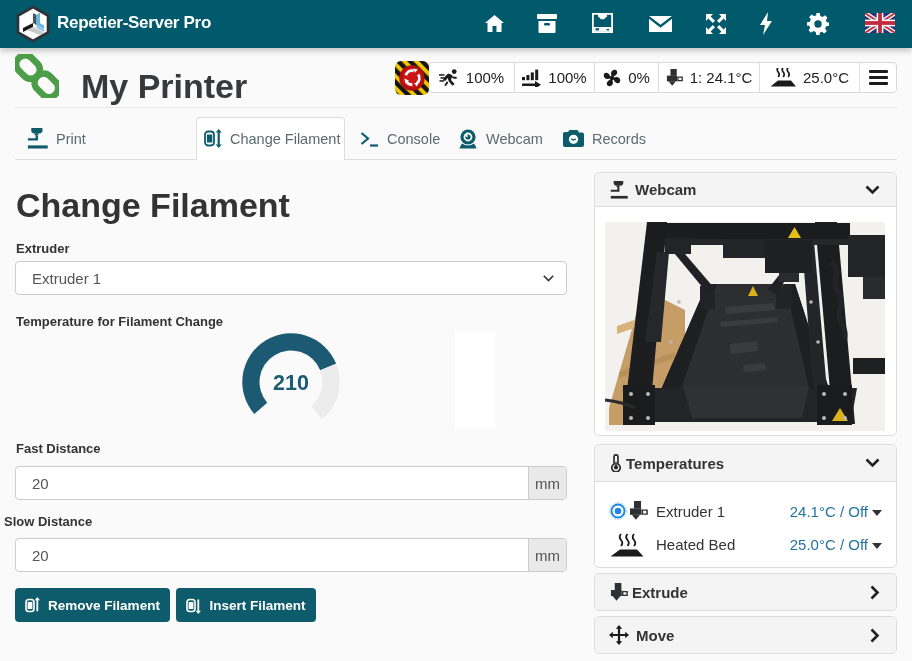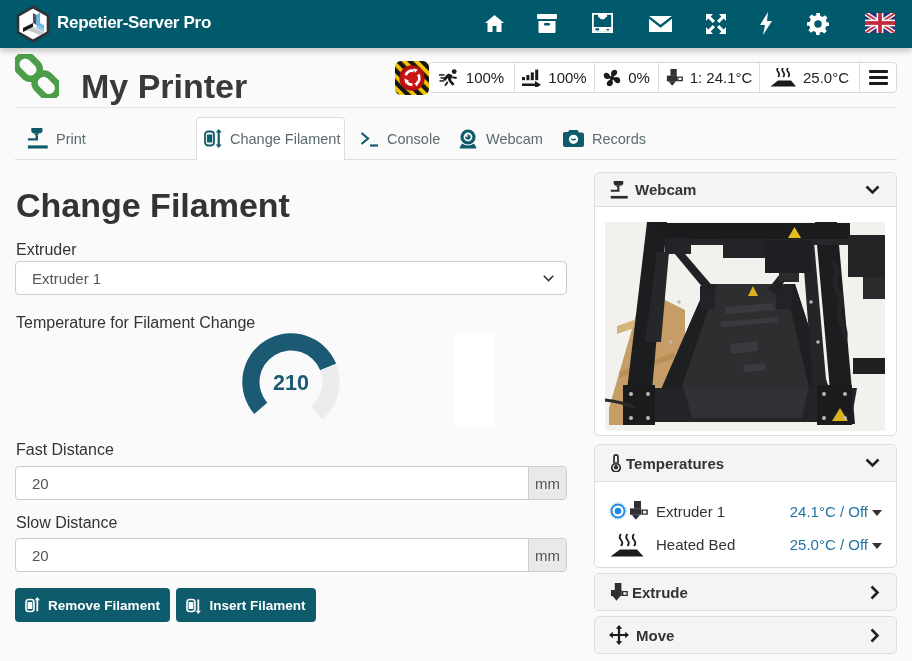--- a/index.html
+++ b/index.html
@@ -15,21 +15,21 @@
 
 #sgroup { position:absolute; left:428px; top:62px; height:31px; display:flex; background:#fff; border:1px solid #d9d9d9; border-radius:4px; }
 .sbtn { display:flex; align-items:center; justify-content:center; gap:7px; border-right:1px solid #dcdcdc; font-size:15px; color:#212121; white-space:nowrap; }
 .sbtn:last-child { border-right:none; }
 
 #tabs { position:absolute; left:15px; top:117px; width:882px; height:43px; border-bottom:1px solid #ddd; }
 .tab { position:absolute; top:0; height:43px; display:flex; align-items:center; gap:8px; font-size:14.5px; color:#5b6a70; }
 #tab-active { position:absolute; left:181px; top:0; width:149px; height:43px; background:#fff; border:1px solid #ddd; border-bottom:none; border-radius:4px 4px 0 0; }
 
 #h1 { position:absolute; left:16px; top:188px; font-size:34px; line-height:34px; font-weight:700; color:#333; }
-.lbl { position:absolute; font-size:16px; font-weight:400; color:#333; }
+.lbl { position:absolute; font-size:13px; font-weight:700; color:#333; }
 .field { position:absolute; left:15px; width:552px; height:34px; background:#fff; border:1px solid #ccc; border-radius:4px; font-size:15px; color:#555; display:flex; align-items:center; }
 .field .txt { padding-left:16px; flex:1; }
 .addon { width:38px; height:100%; background:#e9e9e9; border-left:1px solid #ccc; display:flex; align-items:center; justify-content:center; color:#555; border-radius:0 3px 3px 0; }
 .btn { position:absolute; top:588px; height:34px; background:#0e5b6b; color:#fff; border-radius:4px; display:flex; align-items:center; justify-content:center; gap:8px; font-size:13.5px; font-weight:700; }
 
 .panel { position:absolute; left:594px; width:303px; background:#fff; border:1px solid #ddd; border-radius:5px; }
 .phead { position:relative; height:34px; background:#f4f4f4; border-bottom:1px solid #ddd; border-radius:4px 4px 0 0; display:flex; align-items:center; }
 .phead .pt { font-size:15px; font-weight:700; color:#333; }
 .collapsed { background:#f4f4f4; }
 .collapsed .phead { border-bottom:none; border-radius:4px; }
@@ -266,21 +266,21 @@
  <path d="M13.25 81.95 A48.7 48.7 0 1 1 95.15 31.76 L79.21 38.20 A31.5 31.5 0 1 0 26.23 70.67 Z" fill="#1b5a72"></path>
  <path d="M95.15 31.76 A48.7 48.7 0 0 1 81.30 87.30 L70.25 74.13 A31.5 31.5 0 0 0 79.21 38.20 Z" fill="#ececec"></path>
  <text x="50" y="57.5" text-anchor="middle" font-family="Liberation Sans,sans-serif" font-size="21.5" font-weight="700" fill="#1b5a72">210</text>
 </svg>
 <div class="abs" style="left:455px;top:332px;width:40px;height:96px;background:#fff"></div>
 <div class="lbl" style="left:16px;top:441px">Fast Distance</div>
 <div class="field" style="top:466px">
       <div class="txt">20</div>
       <div class="addon">mm</div>
     </div>
-<div class="lbl" style="left:16px;top:514px">Slow Distance</div>
+<div class="lbl" style="left:4px;top:514px">Slow Distance</div>
 <div class="field" style="top:538px">
       <div class="txt">20</div>
       <div class="addon">mm</div>
     </div>
 <div class="btn" style="left:176px;width:140px">
  <svg width="15" height="17" viewBox="0 0 15 17">
         <g fill="none" stroke="#fff" stroke-width="1.6">
           <rect x="1" y="2.5" width="8" height="12" rx="2.8"></rect>
           <path d="M3.4 5 v7 M5 5 v7 M6.6 5 v7"></path>
         </g>

